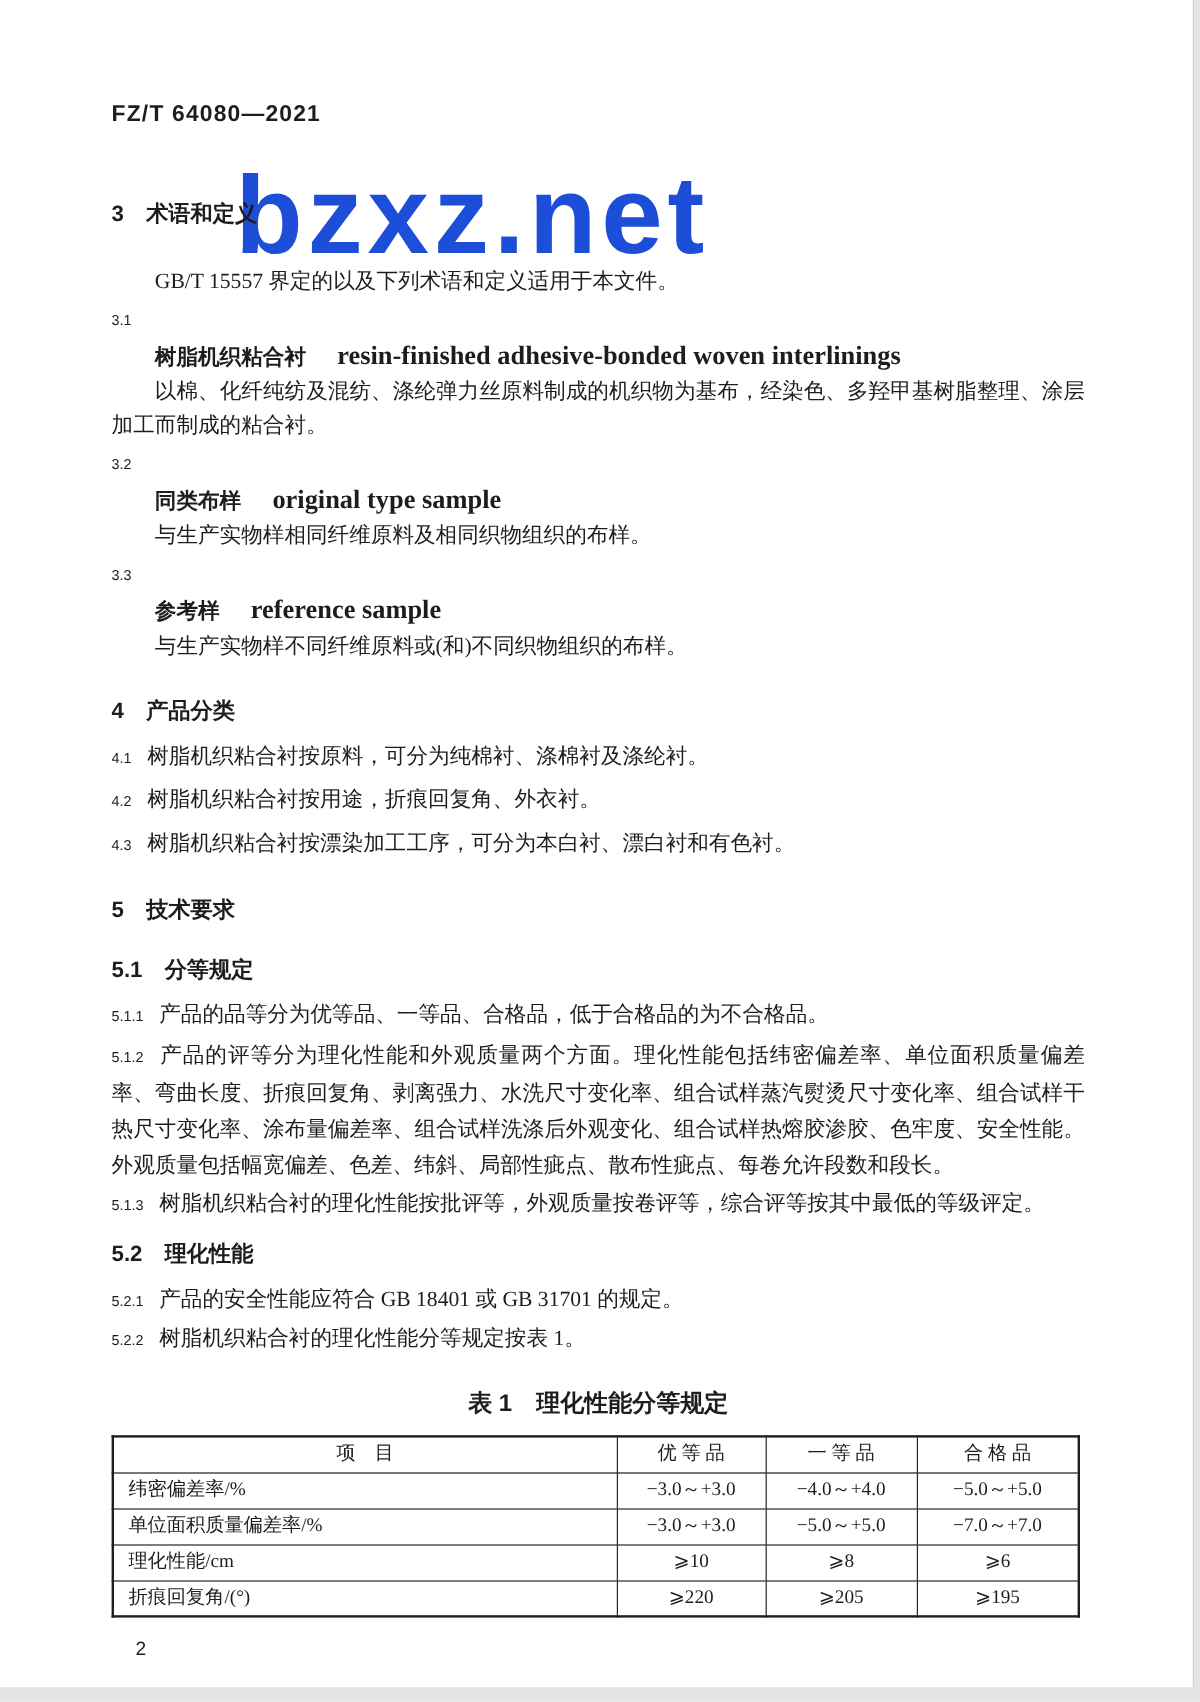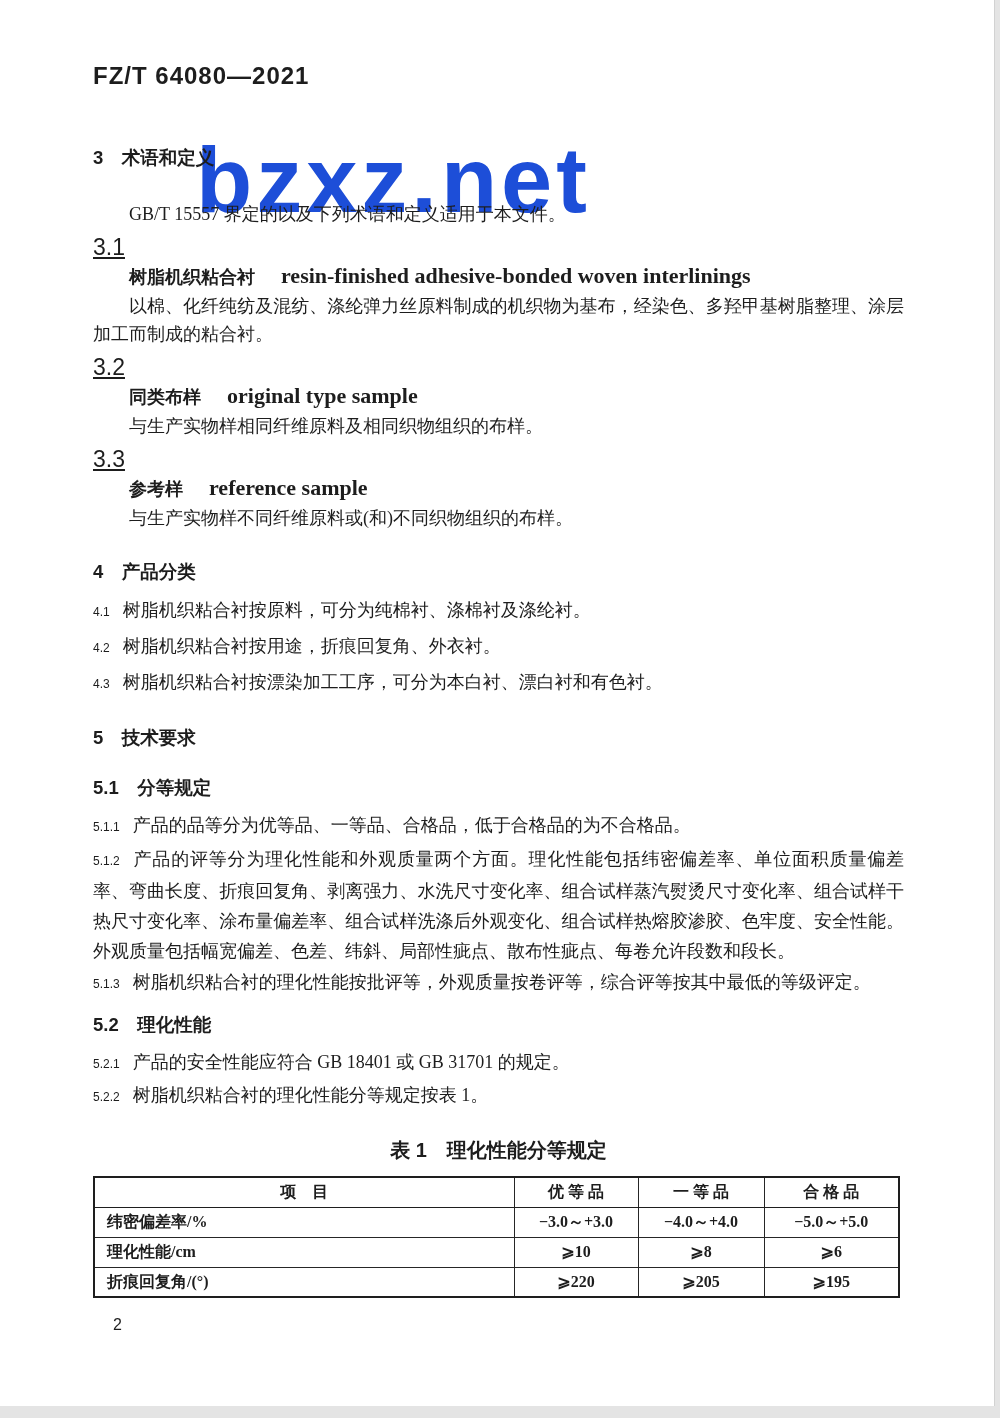--- a/index.html
+++ b/index.html
@@ -25,43 +25,42 @@
     z-index: 0;
     user-select: none;
   }
   .content {
     position: relative; z-index: 1;
     padding: 0 90px 0 93px;
     font-size: 18px;
     line-height: 28px;
   }
   .doc-header {
-    padding-top: 62px;
-    font-family: "Liberation Sans", "DejaVu Sans", sans-serif;
-    font-weight: bold;
-    font-size: 24px;
+    padding-top: 82px;
+    font-family: "Liberation Sans", "DejaVu Sans", sans-serif;
+    font-weight: bold;
+    font-size: 19px;
     letter-spacing: 1px;
   }
   .sec-heading {
     font-family: "Liberation Sans", "DejaVu Sans", sans-serif;
     font-weight: bold;
     font-size: 18.5px;
   }
   .h-s3   { margin-top: 54px; }
   .h-s4   { margin-top: 26px; }
   .h-s5   { margin-top: 24px; }
   .h-s51  { margin-top: 22px; }
   .h-s52  { margin-top: 12px; }
   .intro  { margin-top: 28px; text-indent: 2em; }
   .clause-num {
     font-family: "Liberation Sans", "DejaVu Sans", sans-serif;
-    font-size: 23px;
+    font-size: 12px;
     margin-top: 6px;
     line-height: 26px;
-    text-decoration: underline;
   }
   .term-line { margin-top: 2px; text-indent: 2em; font-weight: bold; line-height: 27px; }
   .term-line .en {
     font-family: "Liberation Serif", "DejaVu Serif", serif;
     margin-left: 26px;
     font-size: 22px;
   }
   .definition { text-indent: 2em; text-align: justify; line-height: 28px; }
   .def-gap { margin-top: 1px; }
   .clause { margin-top: 3px; line-height: 31px; text-align: justify; }
@@ -84,21 +83,21 @@
     margin-top: 12px;
     border-collapse: collapse;
     width: 805px;
     font-size: 16px;
     table-layout: fixed;
   }
   .std-table th, .std-table td {
     border: 1px solid #262626;
     height: 30px;
     padding: 0 3px;
-    font-weight: bold;
+    font-weight: normal;
     text-align: center;
     vertical-align: middle;
   }
   .std-table { border: 2px solid #1e1e1e; }
   .std-table thead th { border-bottom: 1.5px solid #1e1e1e; }
   .std-table td.item-col { text-align: left; padding-left: 12px; }
   .page-num {
     margin-top: 13px;
     font-family: "Liberation Sans", "DejaVu Sans", sans-serif;
     font-size: 16px;
@@ -191,20 +190,26 @@
         </tr>
       </thead>
       <tbody>
         <tr>
           <td class="item-col">纬密偏差率/%</td>
           <td>−3.0～+3.0</td>
           <td>−4.0～+4.0</td>
           <td>−5.0～+5.0</td>
         </tr>
         <tr>
+          <td class="item-col">单位面积质量偏差率/%</td>
+          <td>−3.0～+3.0</td>
+          <td>−5.0～+5.0</td>
+          <td>−7.0～+7.0</td>
+        </tr>
+        <tr>
           <td class="item-col">理化性能/cm</td>
           <td>⩾10</td>
           <td>⩾8</td>
           <td>⩾6</td>
         </tr>
         <tr>
           <td class="item-col">折痕回复角/(°)</td>
           <td>⩾220</td>
           <td>⩾205</td>
           <td>⩾195</td>

